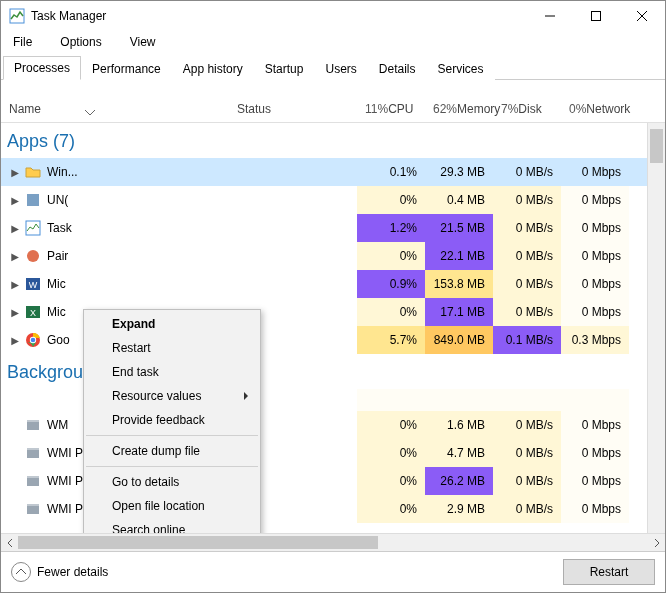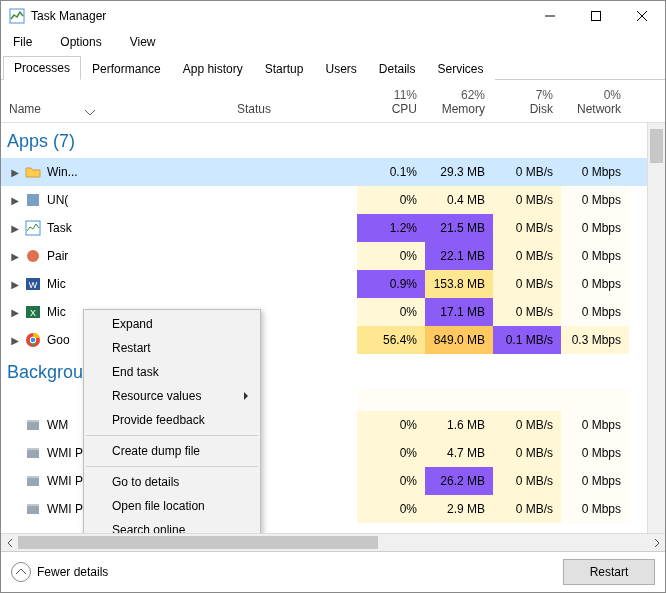--- a/index.html
+++ b/index.html
@@ -12,42 +12,42 @@
   .menubar{height:22px;display:flex;align-items:center;padding:0 4px;gap:12px}
   .menubar .mitem{padding:2px 8px}
   .tabs{height:26px;display:flex;align-items:flex-end;border-bottom:1px solid #ccc;padding:0 2px}
   .tab{padding:4px 10px;border:1px solid transparent;border-bottom:none;position:relative;top:1px;background:#fff}
   .tab.active{border-color:#ccc;border-bottom:1px solid #fff}
   .header{display:flex;height:42px;border-bottom:1px solid #e0e0e0;align-items:flex-end}
   .hcell{box-sizing:border-box;padding:4px 8px 6px 8px;color:#444;font-size:12px}
   .col-name{width:228px;display:flex;align-items:flex-end}
   .col-status{width:128px}
   .col-num{width:68px;text-align:right}
-  .hnum{display:flex;flex-direction:column;align-items:flex-end}
+  .hnum{display:flex;flex-direction:row;align-items:flex-end}
   .hpct{color:#555}
   .body{flex:1;overflow:hidden;position:relative}
   .group-title{color:#1a6fb0;font-size:18px;padding:8px 16px 6px 6px}
   .row{display:flex;height:28px;align-items:center}
   .row.selected{background:#cde8ff}
   .cell{box-sizing:border-box;padding:0 8px;height:100%;display:flex;align-items:center}
   .c-name{width:228px}
   .c-status{width:128px}
   .c-num{width:68px;justify-content:flex-end;text-align:right}
   .exp{width:12px;text-align:center;color:#555;margin-right:4px;font-size:10px}
   .picon{width:16px;height:16px;margin-right:6px;flex:0 0 16px}
   .name-text{white-space:nowrap;overflow:hidden;text-overflow:clip}
   .heat-0{background:#fffdf5}
   .heat-1{background:#fff7d6}
   .heat-2{background:#8b5cf6}
   .heat-3{background:#ffe690}
   .heat-5{background:#ffc861}
   .heat-sel{background:#cde8ff}
   .context-menu{position:absolute;left:82px;top:186px;width:176px;background:#f2f2f2;border:1px solid #bfbfbf;box-shadow:2px 2px 6px rgba(0,0,0,.25);z-index:10;padding:2px 0}
   .cm-item{display:flex;align-items:center;height:24px;padding:0 24px 0 28px;position:relative;font-size:12px}
-  .cm-item.bold{font-weight:400}
+  .cm-item.bold{font-weight:700}
   .cm-sep{height:1px;margin:3px 2px;background:#d0d0d0}
   .cm-sub::after{content:"";position:absolute;right:8px;top:50%;transform:translateY(-50%);border:4px solid transparent;border-left-color:#333}
   .highlight-box{position:absolute;border:3px solid #d11;pointer-events:none}
   .vscroll{position:absolute;right:0;top:0;bottom:0;width:17px;background:#f0f0f0;border-left:1px solid #ddd}
   .vthumb{position:absolute;right:2px;width:13px;background:#c7c7c7}
   .hscroll{height:17px;background:#f0f0f0;border-top:1px solid #ddd;position:relative}
   .hthumb{position:absolute;top:2px;height:13px;background:#c7c7c7}
   .harrow{position:absolute;top:0;width:17px;height:17px;display:flex;align-items:center;justify-content:center;color:#555}
   .footer{height:40px;border-top:1px solid #ccc;display:flex;align-items:center;padding:0 10px}
   .fewer{display:flex;align-items:center;gap:6px}
@@ -249,21 +249,21 @@
               <circle cx="8" cy="8" r="7" fill="#ea4335"></circle>
               <path d="M8 1a7 7 0 016.9 5H8z" fill="#fbbc05"></path>
               <path d="M1.1 10A7 7 0 018 15l3-5z" fill="#34a853"></path>
               <circle cx="8" cy="8" r="3.2" fill="#fff"></circle>
               <circle cx="8" cy="8" r="2.3" fill="#4285f4"></circle>
             </svg>
           </span>
         <span class="name-text">Goo</span>
       </div>
       <div class="cell c-status"></div>
-      <div class="cell c-num heat-3">56.4%</div>
+      <div class="cell c-num heat-3">5.7%</div>
       <div class="cell c-num heat-5">849.0 MB</div>
       <div class="cell c-num heat-2">0.1 MB/s</div>
       <div class="cell c-num heat-1">0.3 Mbps</div>
     </div>
 
     <div class="group-title">Background</div>
 
     <div class="row" style="height:22px">
       <div class="cell c-name" style="width:228px"></div>
         <div class="cell c-status"></div>

